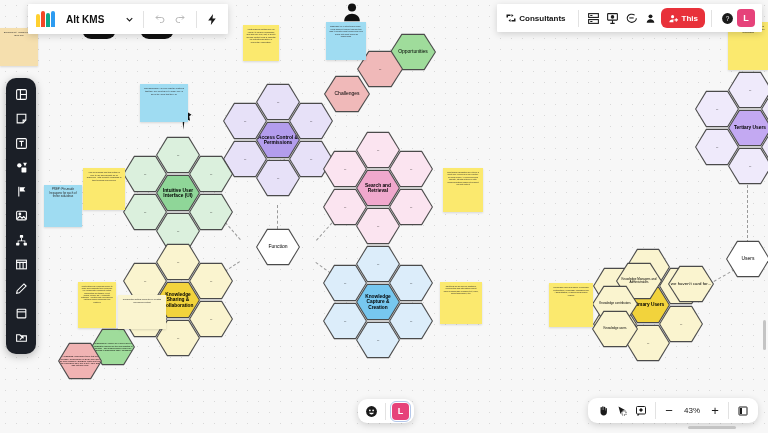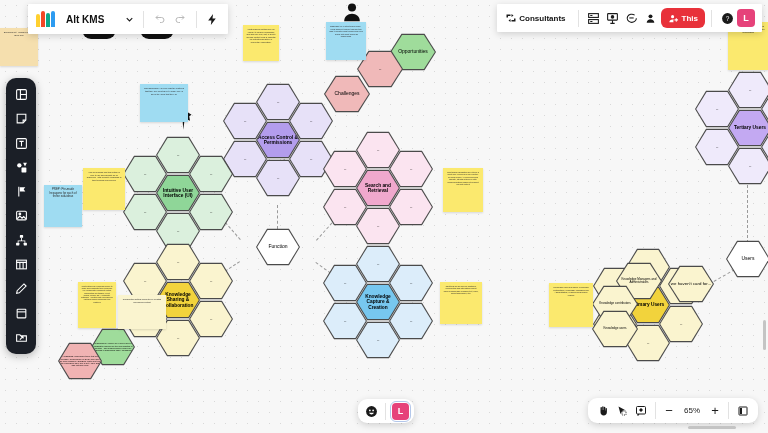--- a/index.html
+++ b/index.html
@@ -678,21 +678,21 @@
   </div>
   <div class="ic" style="width:16px;">
     <svg viewBox="0 0 24 24" width="12" height="12" fill="none" stroke="#1a1a1a" stroke-width="2">
         <rect x="3" y="3" width="18" height="15" rx="2"></rect>
         <path d="M8 18l-2 3v-3"></path>
         <circle cx="12" cy="10" r="2.4" fill="#1a1a1a"></circle>
       </svg>
   </div>
   <div class="sep" style="margin:0 3px;"></div>
   <div class="ic" style="width:14px;font-size:13px;color:#1a1a1a;">−</div>
-  <div class="zoomtxt">65%</div>
+  <div class="zoomtxt">43%</div>
   <div class="ic" style="width:14px;font-size:13px;color:#1a1a1a;">+</div>
   <div class="sep" style="margin:0 3px;"></div>
   <div class="ic" style="width:16px;">
     <svg viewBox="0 0 24 24" width="12" height="12" fill="none" stroke="#1a1a1a" stroke-width="2">
         <rect x="4" y="4" width="16" height="16" rx="1"></rect>
         <rect x="6" y="6" width="4" height="12" fill="#1a1a1a" stroke="none"></rect>
       </svg>
   </div>
 </div>
 

